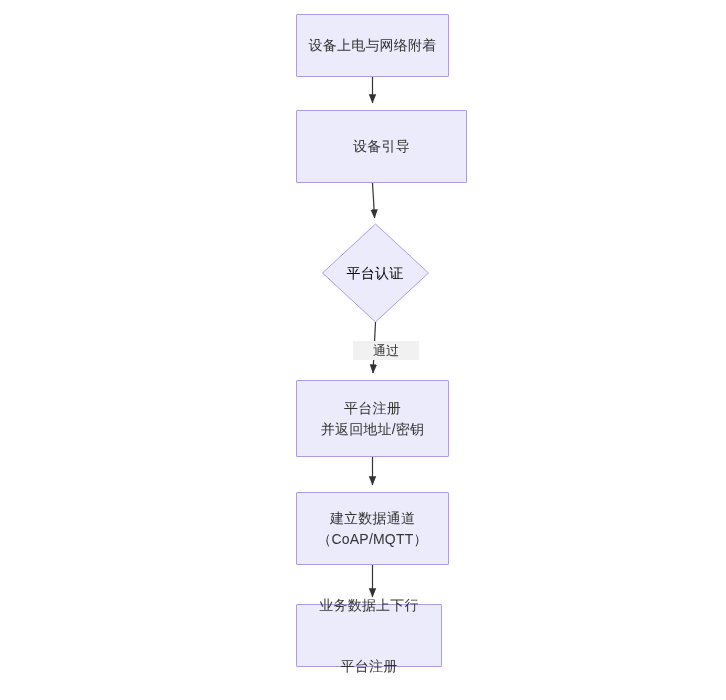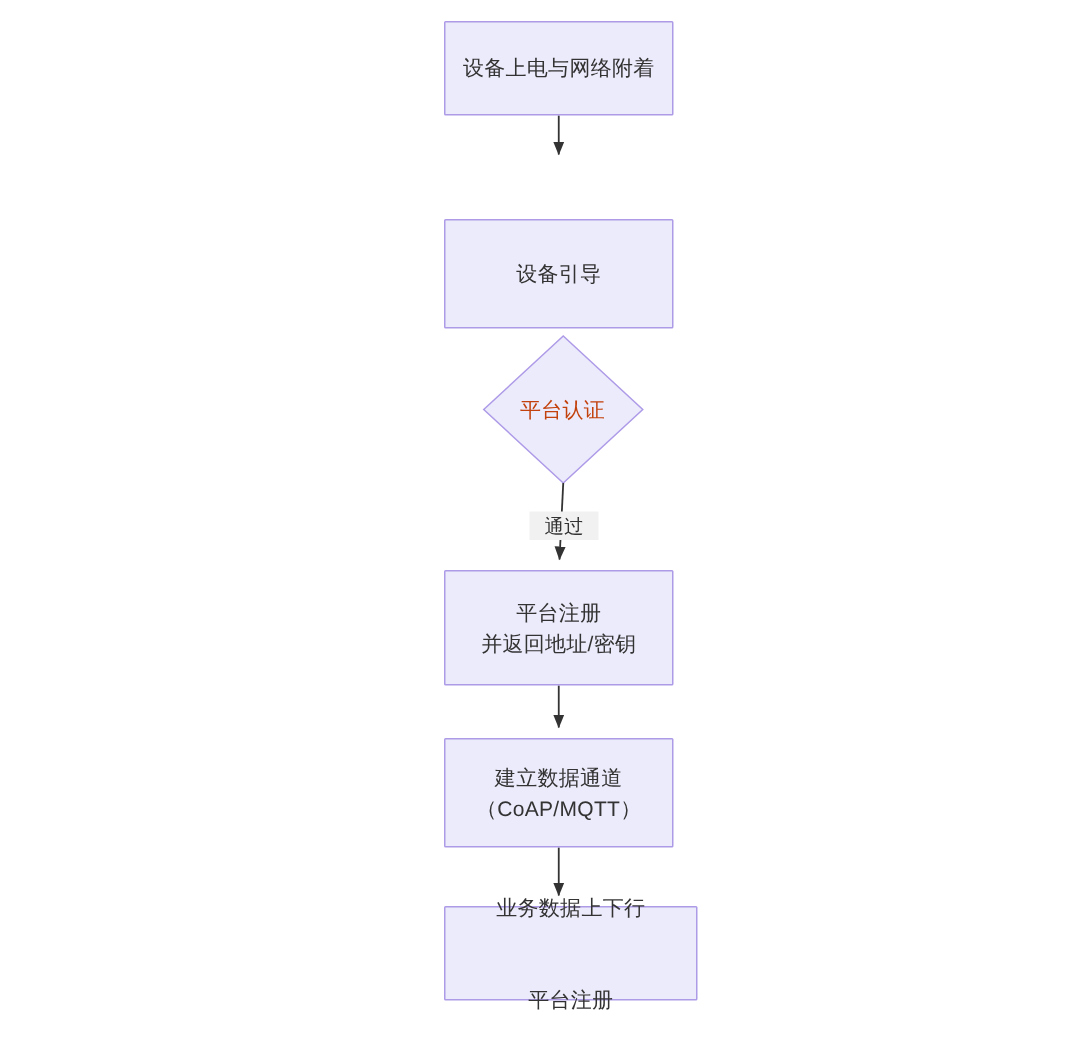--- a/index.html
+++ b/index.html
@@ -54,33 +54,33 @@
   }
   .diamond-label {
     position: absolute;
     left: 0;
     top: 0;
     width: 106px;
     height: 100px;
     display: flex;
     align-items: center;
     justify-content: center;
-    color: #c2410c;
+    color: #000000;
     font-size: 14px;
     line-height: 21px;
     text-align: center;
     letter-spacing: 0.2px;
   }
   .edge-label {
     position: absolute;
     background: #F1F1F1;
     color: #333333;
     font-size: 13px;
     line-height: 17px;
-    padding: 1px 10px;
+    padding: 1px 20px;
     white-space: nowrap;
     text-align: center;
   }
 </style>
 </head>
 <body>
 
 <div id="flow-root">
 
   <svg id="flow-svg" viewBox="0 0 726 700" xmlns="http://www.w3.org/2000/svg">
@@ -96,38 +96,38 @@
     <line x1="372.5" y1="183" x2="374.6" y2="218" stroke="#333333" stroke-width="1.2" marker-end="url(#arrowhead)"></line>
     <line x1="375.5" y1="322" x2="373" y2="373" stroke="#333333" stroke-width="1.2" marker-end="url(#arrowhead)"></line>
     <line x1="372.5" y1="457" x2="372.5" y2="485" stroke="#333333" stroke-width="1.2" marker-end="url(#arrowhead)"></line>
     <line x1="372.5" y1="565" x2="372.5" y2="597" stroke="#333333" stroke-width="1.2" marker-end="url(#arrowhead)"></line>
   </svg>
 
   <div class="node node-box" style="left:296px; top:14px; width:153px; height:63px;">
     <span class="node-line">设备上电与网络附着</span>
   </div>
 
-  <div class="node node-box" style="left:296px; top:110px; width:153px; height:73px;margin-top:36px;">
+  <div class="node node-box" style="left:296px; top:110px; width:171px; height:73px;">
     <span class="node-line">设备引导</span>
   </div>
 
   <div class="diamond-wrap" style="left:322px; top:223px;">
     <div class="diamond-label">平台认证</div>
   </div>
 
   <div class="edge-label" style="left:353px; top:341px;">通过</div>
 
   <div class="node node-box" style="left:296px; top:492px; width:153px; height:73px;">
     <span class="node-line">建立数据通道</span>
     <span class="node-line">（CoAP/MQTT）</span>
   </div>
 
   <div class="node node-box" style="left:296px; top:380px; width:153px; height:77px;">
     <span class="node-line">平台注册</span>
     <span class="node-line">并返回地址/密钥</span>
   </div>
 
-  <div class="node node-box" style="left:296px; top:604px; width:169px; height:63px;gap:40px;">
+  <div class="node node-box" style="left:296px; top:604px; width:146px; height:63px;gap:40px;">
     <span class="node-line">业务数据上下行</span>
     <span class="node-line">平台注册</span>
   </div>
 
 </div>
 
 </body></html>

